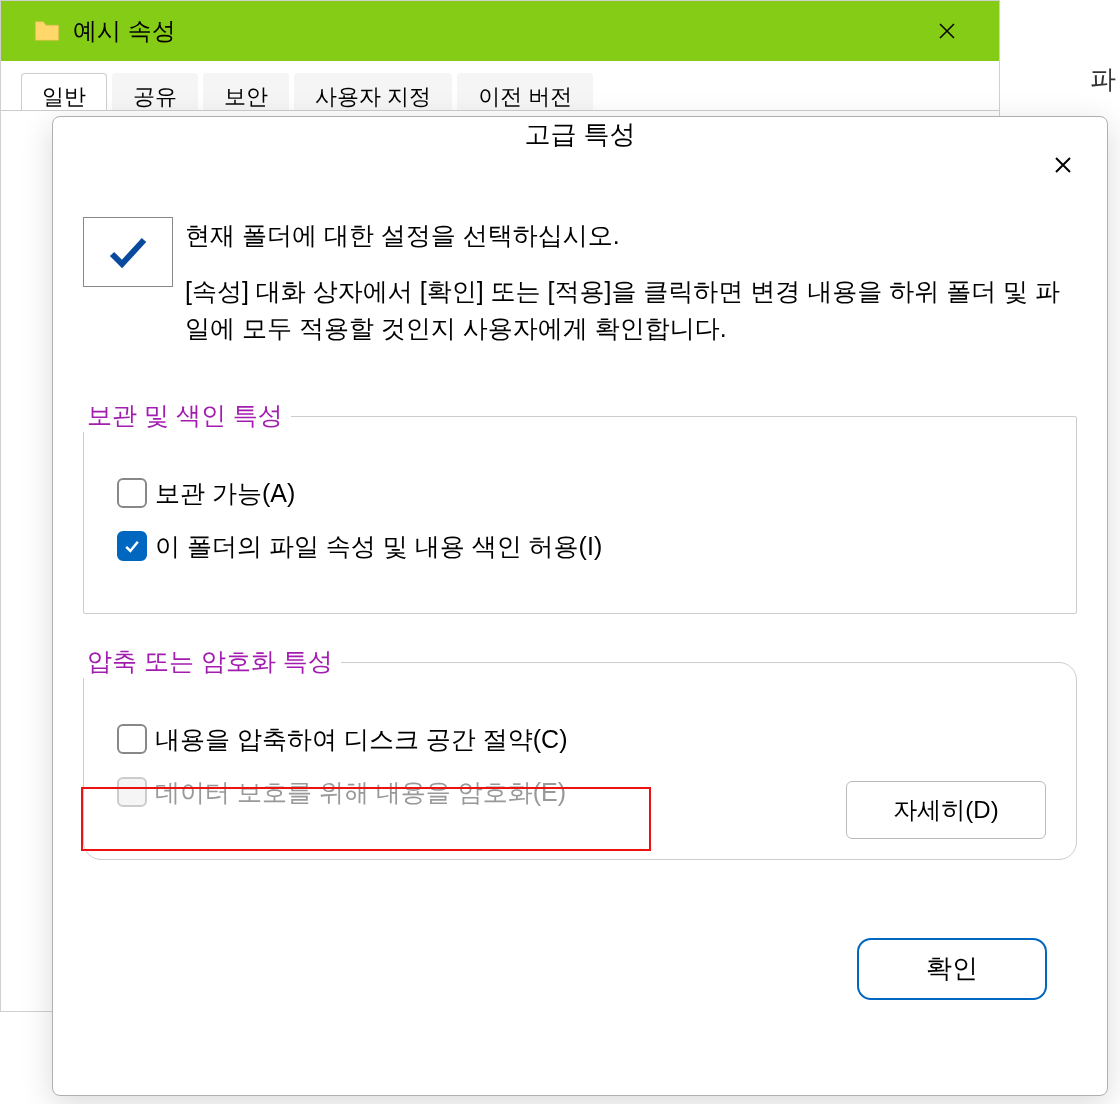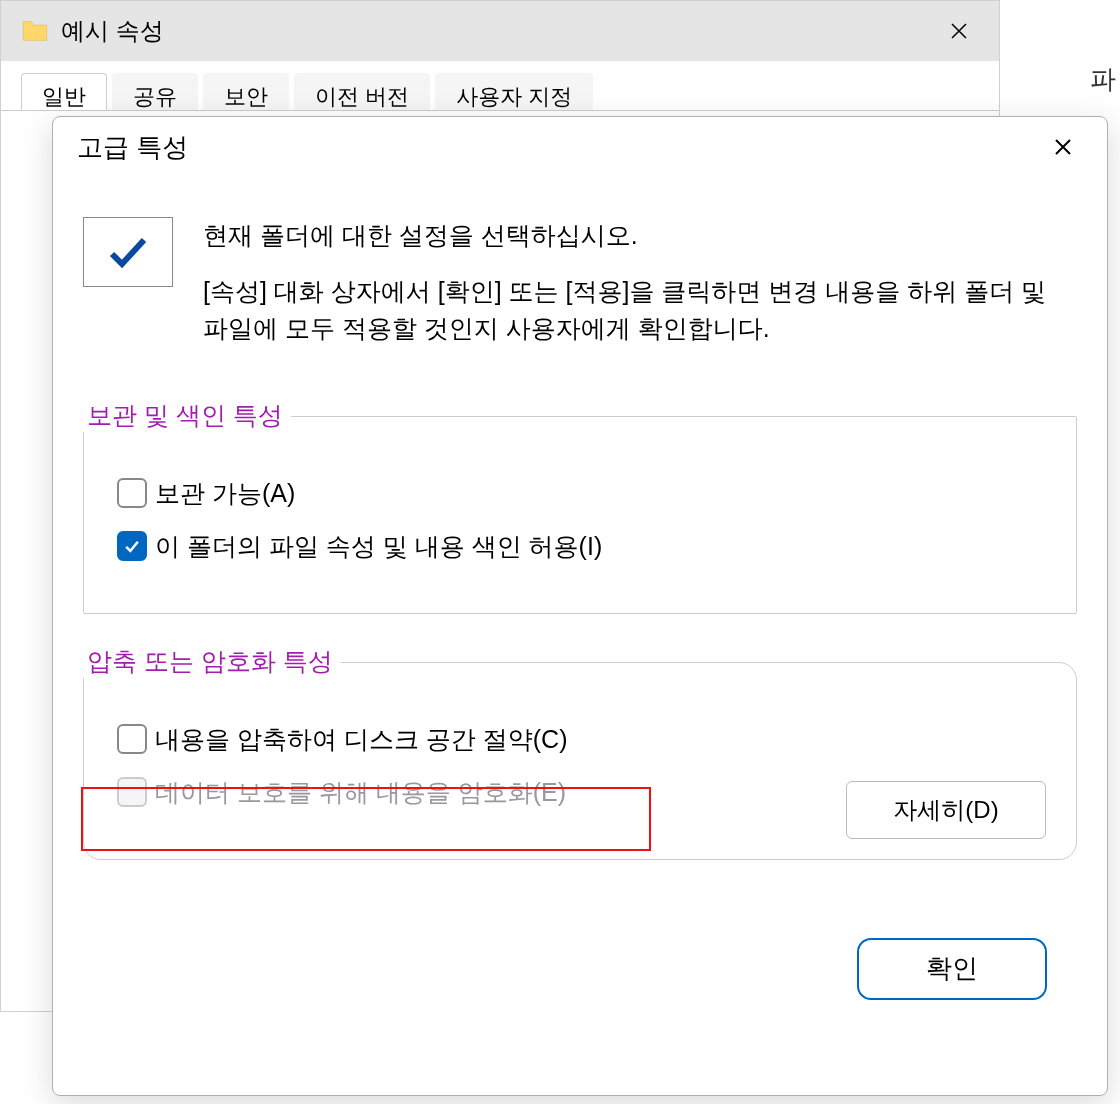--- a/index.html
+++ b/index.html
@@ -18,22 +18,22 @@
       top: 0;
       left: 0;
       width: 1000px;
       background: #ffffff;
       border: 1px solid #d0d0d0;
     }
     .parent-titlebar {
       display: flex;
       align-items: center;
       height: 60px;
-      padding: 0 20px;
-      background: #e5e5e5;
+      padding: 0 32px;
+      background: #84cc16;
     }
     .folder-icon {
       width: 28px;
       height: 24px;
       margin-right: 12px;
       fill: #ffd76a;
     }
     .parent-title {
       font-size: 24px;
       color: #000;
@@ -93,20 +93,21 @@
       background: #ffffff;
       border: 1px solid #b0b0b0;
       border-radius: 8px;
       box-shadow: 0 8px 32px rgba(0,0,0,0.15);
     }
     .adv-titlebar {
       display: flex;
       align-items: center;
       height: 60px;
       padding: 0 24px;
+      flex-direction: column;
     }
     .adv-title {
       font-size: 26px;
       font-weight: 400;
       color: #000;
     }
     .adv-close {
       margin-left: auto;
       width: 40px;
       height: 40px;
@@ -115,21 +116,21 @@
       justify-content: center;
       cursor: pointer;
       font-size: 26px;
       color: #000;
     }
     .adv-body {
       padding: 40px 30px 0 30px;
     }
     .intro-row {
       display: flex;
-      gap: 30px;
+      gap: 12px;
       margin-bottom: 50px;
     }
     .check-icon-box {
       width: 90px;
       height: 70px;
       border: 1px solid #888;
       background: #ffffff;
       display: flex;
       align-items: center;
       justify-content: center;
@@ -265,22 +266,22 @@
     <div class="parent-close">
       <svg width="18" height="18" viewBox="0 0 18 18">
           <path d="M2 2 L16 16 M16 2 L2 16" stroke="#000" stroke-width="1.5"></path>
         </svg>
     </div>
   </div>
   <div class="parent-tabs">
     <div class="parent-tab active">일반</div>
     <div class="parent-tab">공유</div>
     <div class="parent-tab">보안</div>
+    <div class="parent-tab">사용자 지정</div>
     <div class="parent-tab">이전 버전</div>
-    <div class="parent-tab">사용자 지정</div>
   </div>
   <div class="parent-body"></div>
 </div>
 
 <div class="right-edge-text">파</div>
 
 <div class="advanced-dialog">
   <div class="adv-titlebar">
     <span class="adv-title">고급 특성</span>
     <div class="adv-close">

